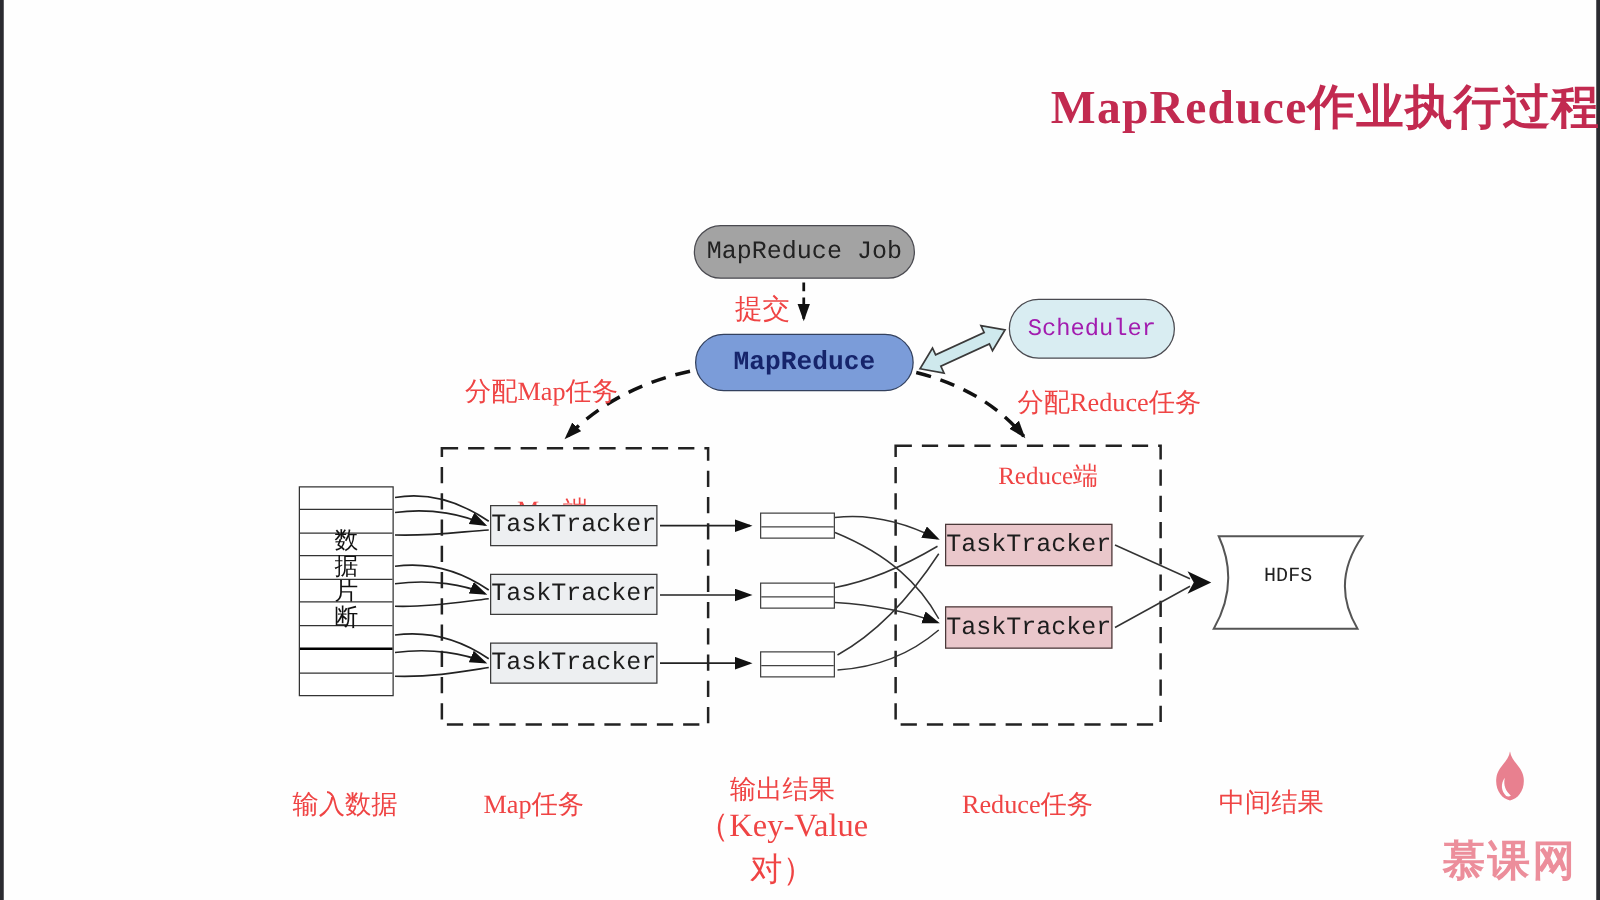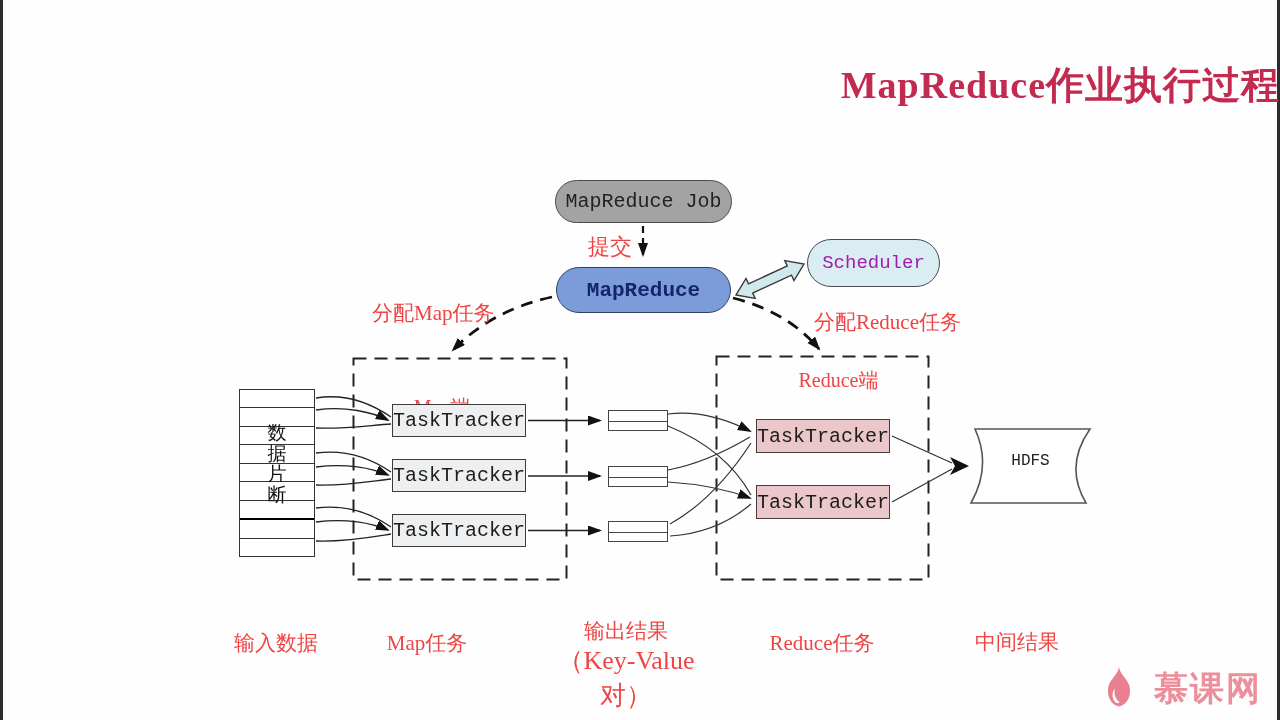--- a/index.html
+++ b/index.html
@@ -46,21 +46,21 @@
   .midbox.m1{top:410px;} .midbox.m2{top:466px;} .midbox.m3{top:521px;}
   .hdfs-label{left:975px;top:452px;width:111px;text-align:center;font-size:16px;color:#222;
               font-family:"Liberation Mono","DejaVu Sans Mono",monospace;z-index:2;}
   .caption{font-size:21px;text-align:center;}
   .cap-input{left:226px;top:629px;width:100px;}
   .cap-map{left:382px;top:629px;width:90px;}
   .cap-mid1{left:545px;top:617px;width:162px;}
   .cap-mid2{left:535px;top:643px;width:182px;font-size:26px;}
   .cap-reduce{left:766px;top:629px;width:112px;}
   .cap-out{left:968px;top:628px;width:98px;}
-  .brand{right:18px;bottom:8px;display:flex;align-items:center;gap:20px;z-index:2;}
+  .brand{right:18px;bottom:8px;display:flex;align-items:center;gap:20px;z-index:2;flex-direction:column;}
   .brand .text{font-size:34px;color:#ec8e9b;font-weight:700;letter-spacing:2px;
                font-family:"Liberation Sans",sans-serif;}
 </style>
 </head>
 <body>
 
 <div class="canvas">
 
   <div class="edge left"></div>
   <div class="edge right"></div>

